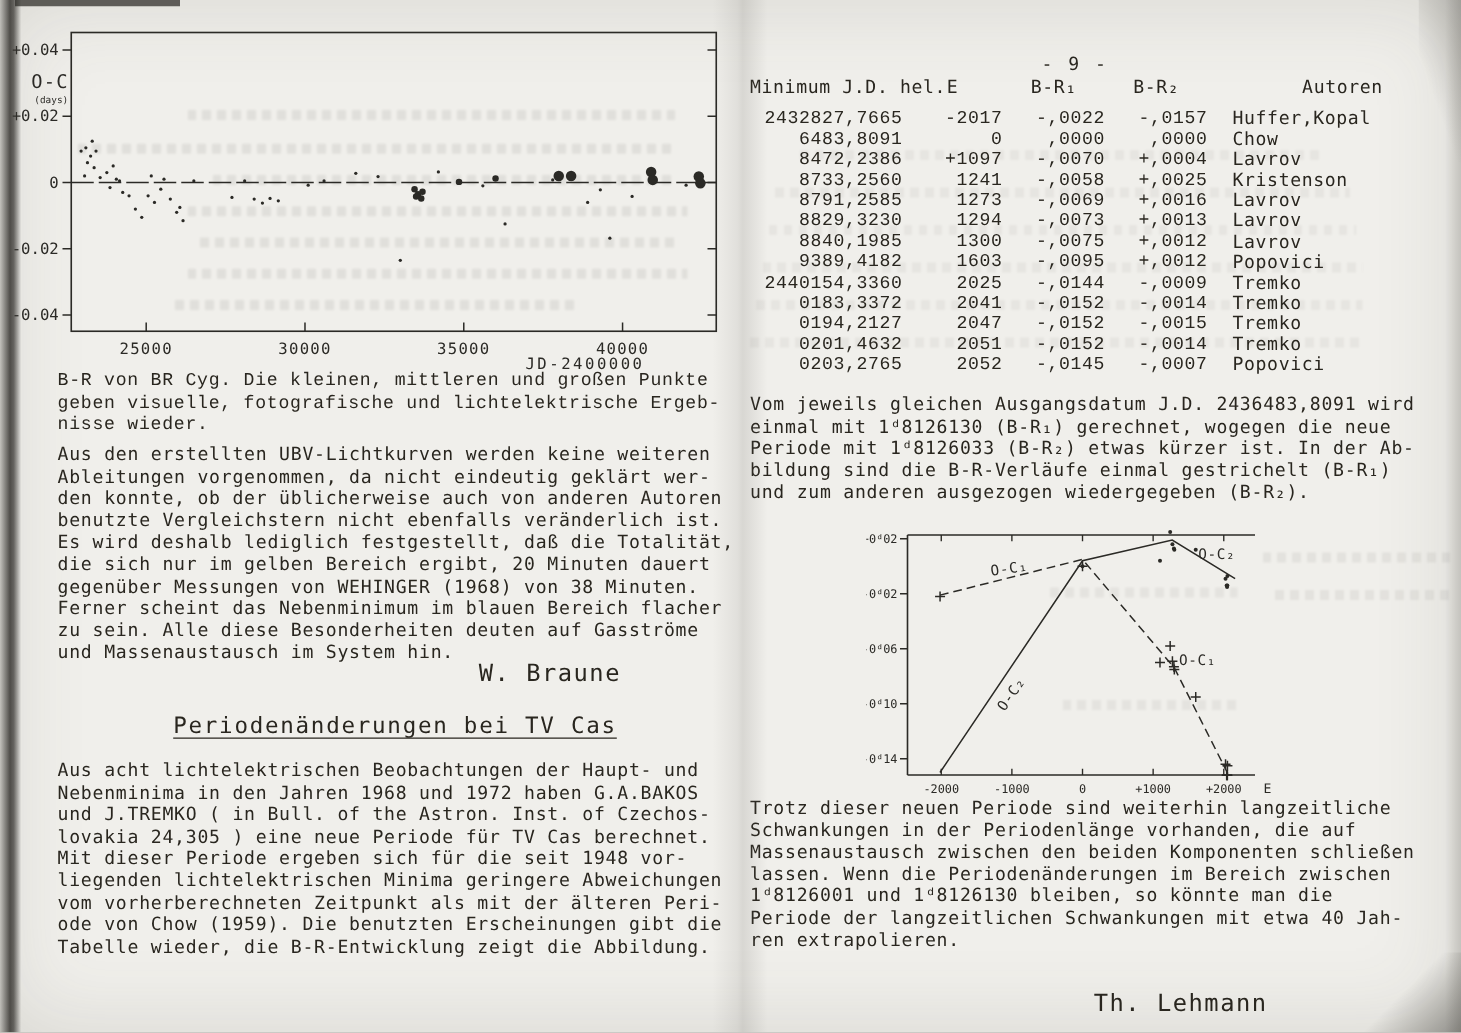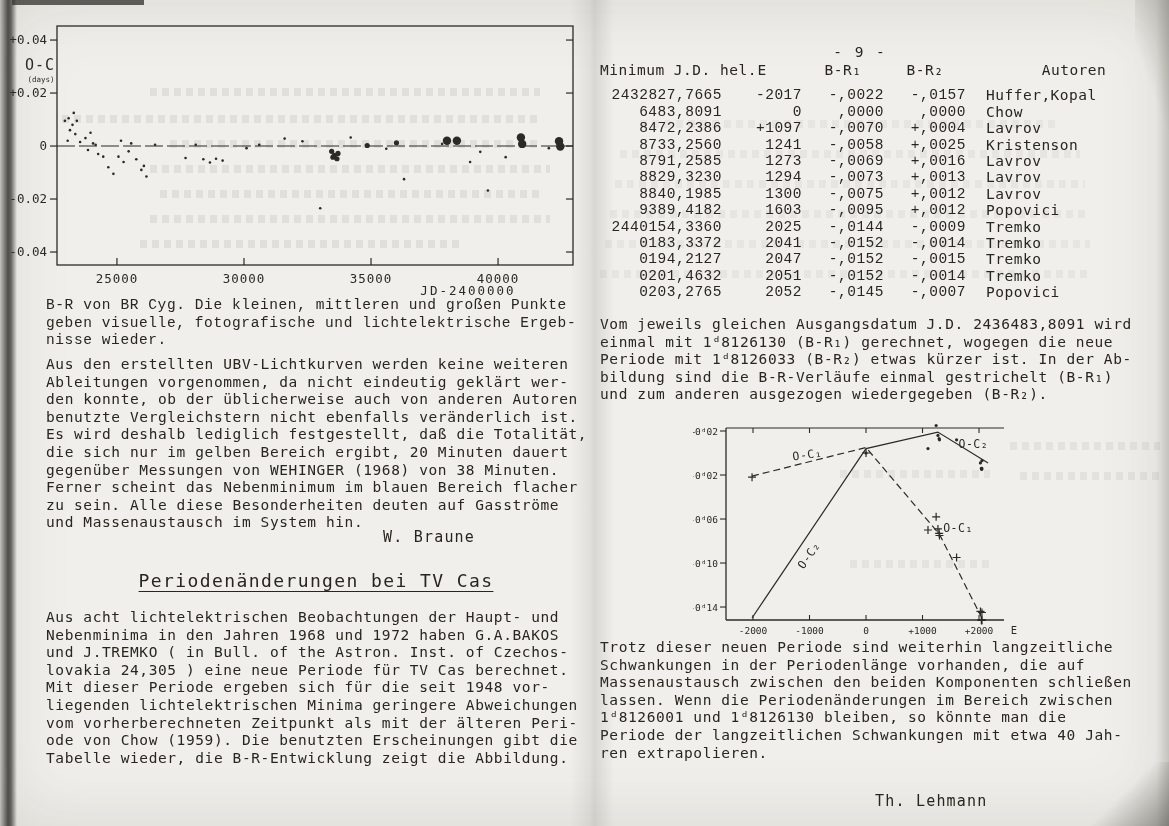--- a/index.html
+++ b/index.html
@@ -5,21 +5,21 @@
   html,body{margin:0;padding:0;background:#b9b7b1;}
   .scan{
     position:relative;width:1169px;height:826px;overflow:hidden;
     background:#f0efeb;
     box-shadow:inset 0 0 70px rgba(80,78,70,.16);
     font-family:"DejaVu Sans Mono","Liberation Mono",monospace;
     color:#29261f;
   }
   .abs{position:absolute;}
   .tx{font-size:14.5px;line-height:17.6px;letter-spacing:.6px;white-space:pre-line;}
-  .sig{font-size:15px;letter-spacing:1.2px;text-align:right;}
+  .sig{font-size:19px;letter-spacing:1.2px;text-align:right;}
   .heading{font-size:18px;letter-spacing:1.4px;text-align:center;
            text-decoration:underline;text-underline-offset:4px;}
   .pagenum{font-size:14.5px;letter-spacing:2px;text-align:center;}
   table.minima{border-collapse:collapse;table-layout:fixed;width:562px;}
   table.minima th,table.minima td{
     font-weight:normal;font-size:14.5px;line-height:16.4px;letter-spacing:.5px;padding:0;
     white-space:nowrap;overflow:visible;
   }
   table.minima th{padding-bottom:9px;}
   table.minima col.c1{width:122px}table.minima col.c2{width:80px}

